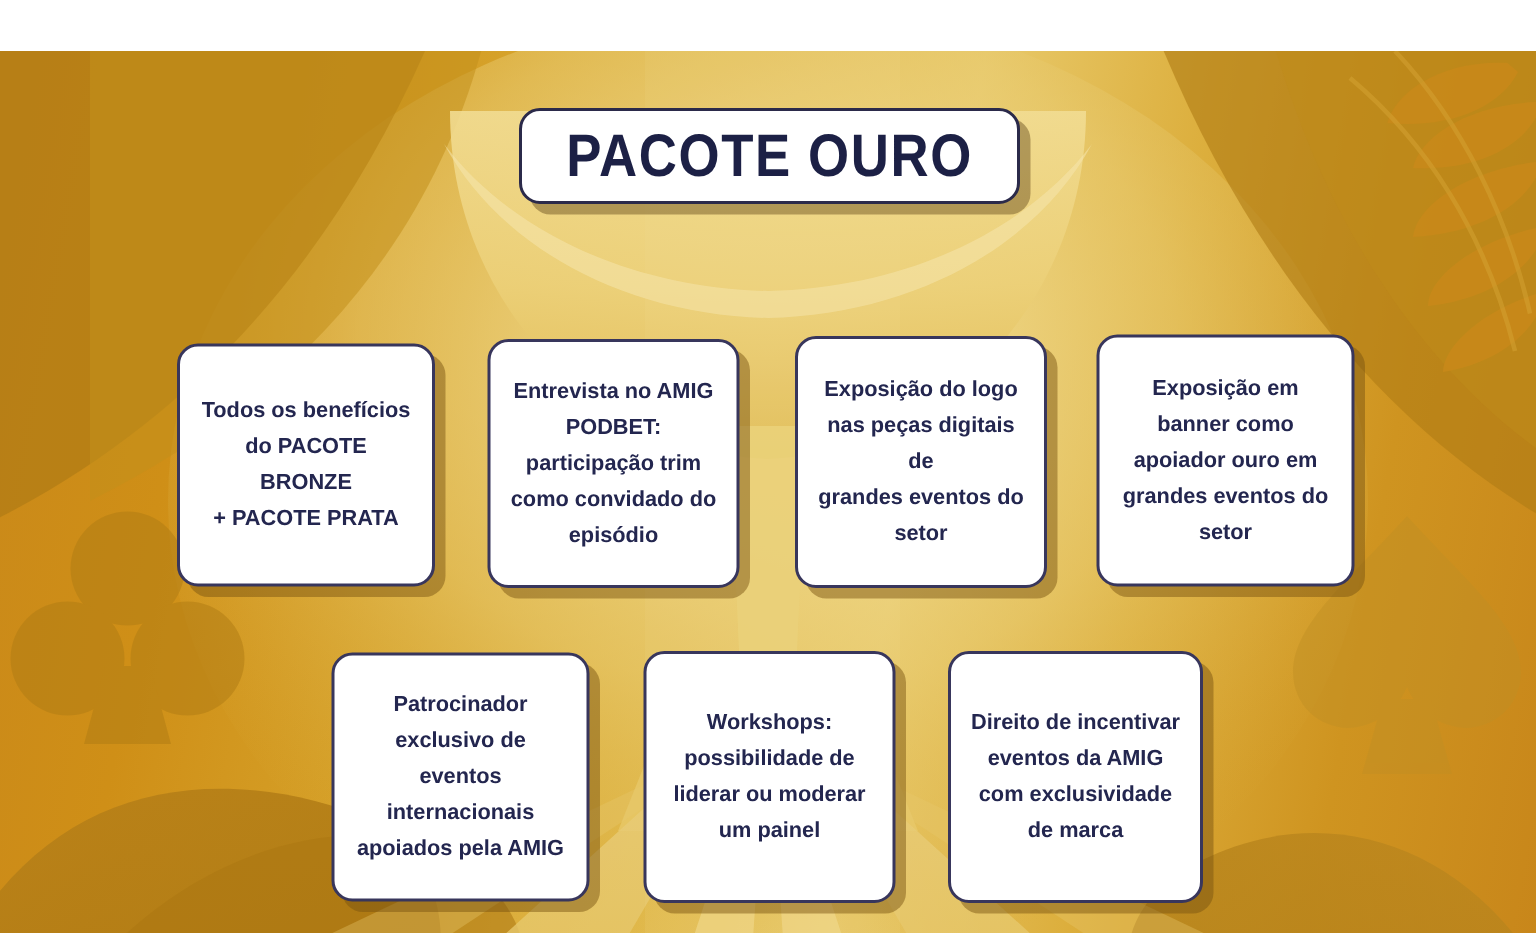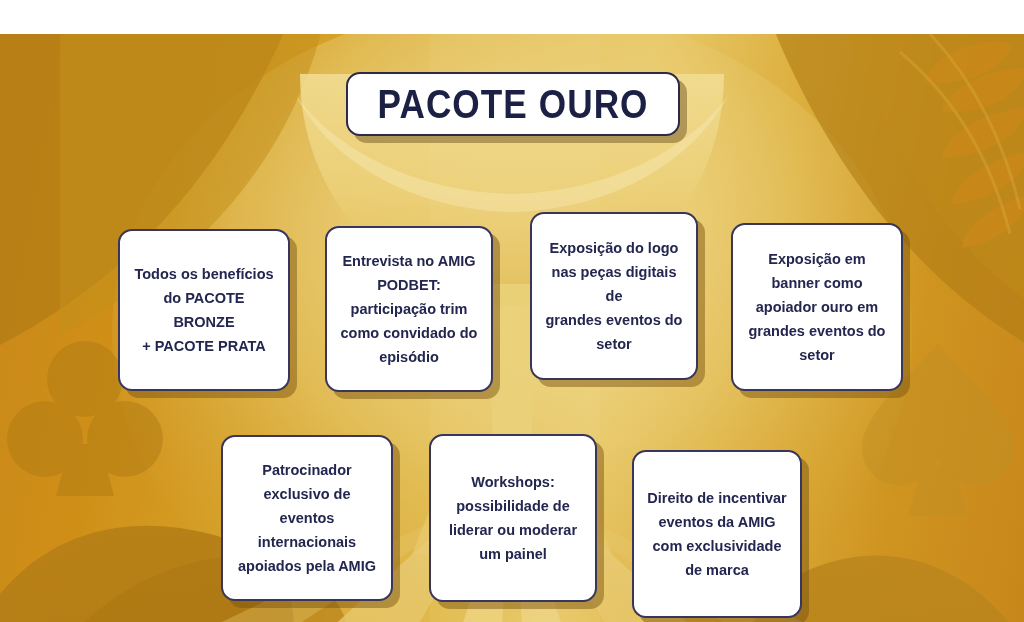--- a/index.html
+++ b/index.html
@@ -226,21 +226,21 @@
     <div class="card-shadow"></div>
     <div class="card">
       <div class="card-text">Entrevista no AMIG
 PODBET:
 participação trim
 como convidado do
 episódio</div>
     </div>
   </div>
 
-  <div class="card-wrap" style="left:530px; top:178px; width:168px; height:168px;border-radius:24px;">
+  <div class="card-wrap" style="left:530px; top:190px; width:168px; height:168px;border-radius:24px;">
     <div class="card-shadow"></div>
     <div class="card">
       <div class="card-text">Exposição do logo
 nas peças digitais de
 grandes eventos do
 setor</div>
     </div>
   </div>
 
   <div class="card-wrap" style="left:731px; top:189px; width:172px; height:168px;">
@@ -267,21 +267,21 @@
   <div class="card-wrap" style="left:429px; top:400px; width:168px; height:168px;text-decoration:underline;">
     <div class="card-shadow"></div>
     <div class="card">
       <div class="card-text">Workshops:
 possibilidade de
 liderar ou moderar
 um painel</div>
     </div>
   </div>
 
-  <div class="card-wrap" style="left:632px; top:416px; width:170px; height:168px;">
+  <div class="card-wrap" style="left:632px; top:400px; width:170px; height:168px;">
     <div class="card-shadow"></div>
     <div class="card">
       <div class="card-text">Direito de incentivar
 eventos da AMIG
 com exclusividade
 de marca</div>
     </div>
   </div>
 
 </div>

